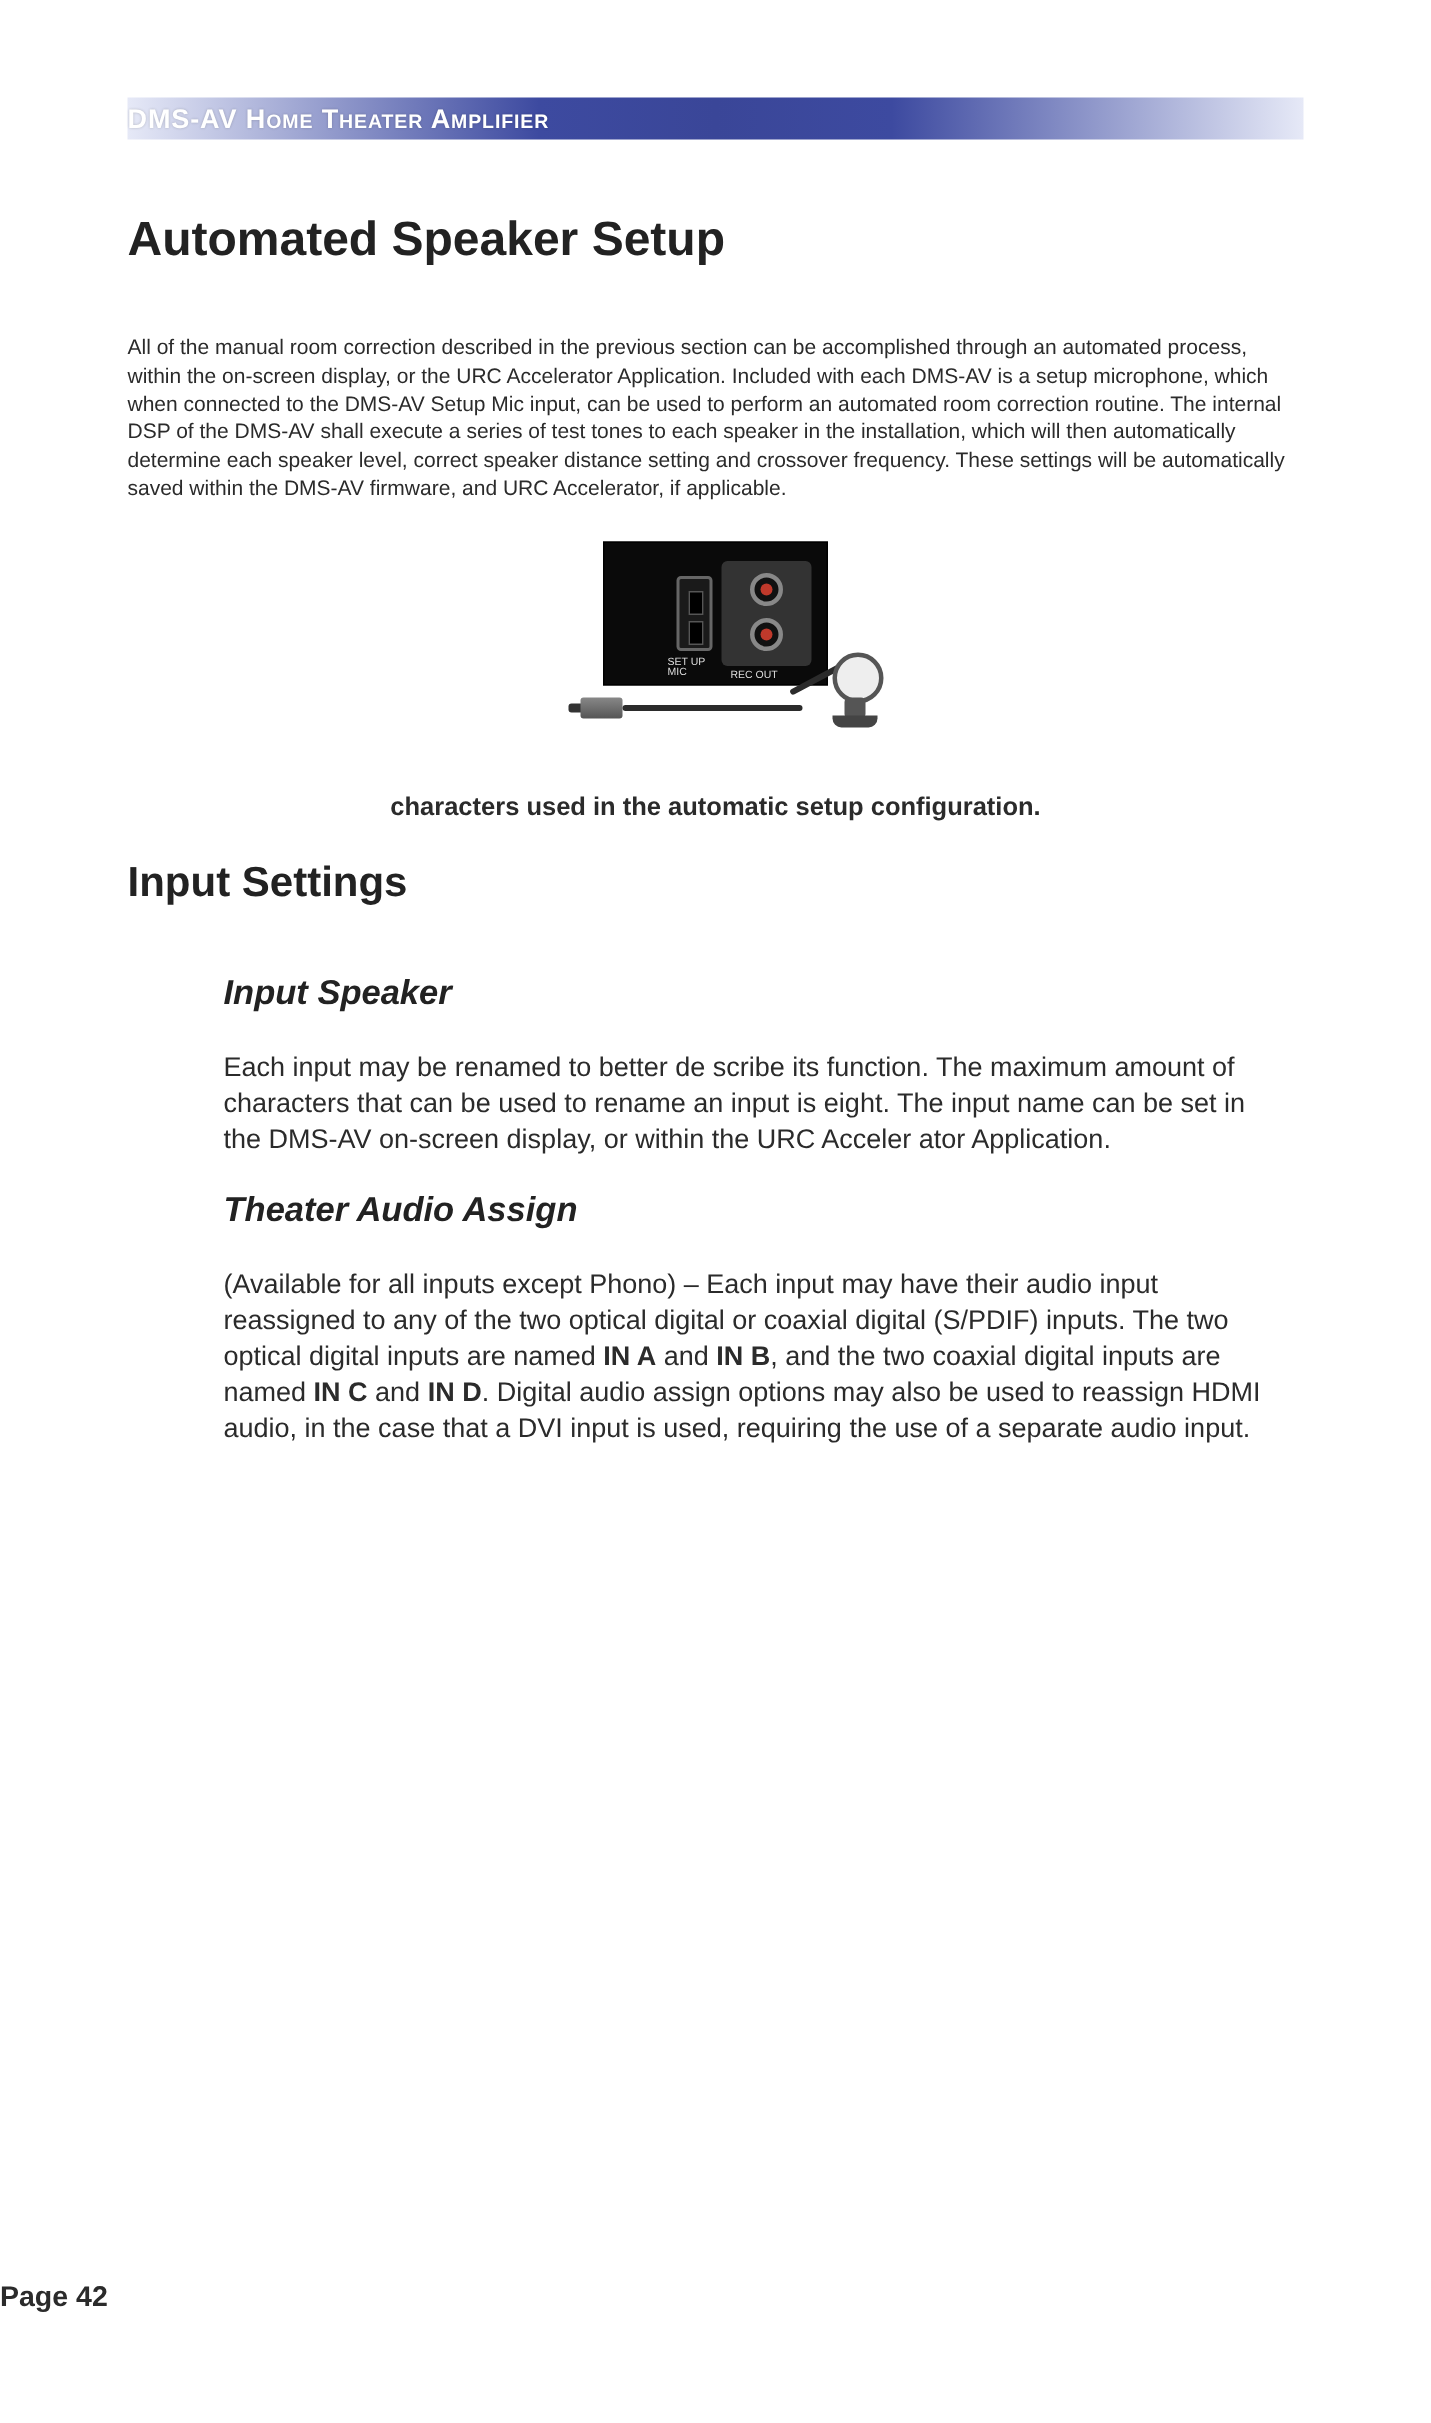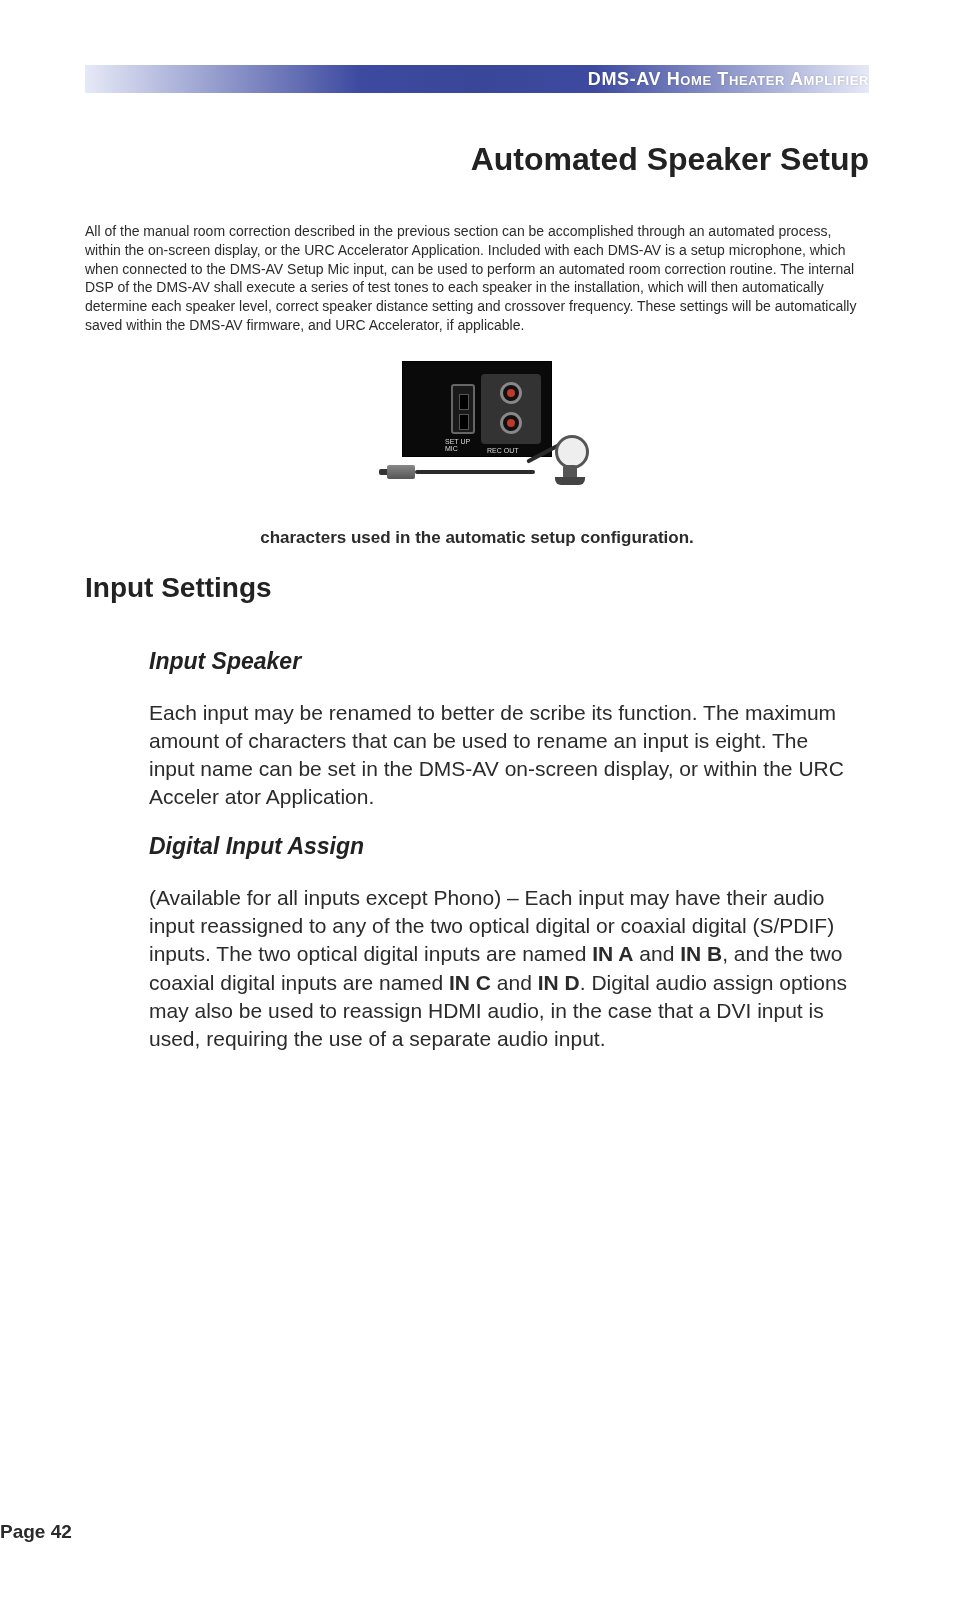--- a/index.html
+++ b/index.html
@@ -1,37 +1,37 @@
 <!DOCTYPE html>
 <html><head>
 <meta charset="utf-8">
 <style>
   * { margin: 0; padding: 0; box-sizing: border-box; }
   html, body { width: 954px; height: 1615px; background: #ffffff; font-family: "Optima", "Candara", "Segoe UI", sans-serif; color: #2b2b2b; }
   .page { width: 954px; height: 1615px; position: relative; padding: 65px 85px 0 85px; }
   .header-bar {
     width: 100%; height: 28px;
     background: linear-gradient(to right, #e6e9f7 0%, #3d4aa0 35%, #3a4698 50%, #3d4aa0 65%, #e6e9f7 100%);
-    display: flex; align-items: center; justify-content: flex-end;
+    display: flex; align-items: center; justify-content: flex-start;
     margin-bottom: 48px;
   }
   .header-bar span {
     color: #ffffff; font-size: 18px; font-weight: 700; font-variant: small-caps; letter-spacing: 0.6px;
     font-family: "Optima", "Candara", sans-serif;
     text-shadow: 0 0 2px rgba(0,0,0,0.2);
   }
-  .h1 { font-size: 32px; font-weight: 700; color: #222; margin-bottom: 44px; text-align: right; }
+  .h1 { font-size: 32px; font-weight: 700; color: #222; margin-bottom: 44px; }
   .h2 { font-size: 28px; font-weight: 700; color: #222; margin-bottom: 44px; }
   .body-text { font-size: 14px; line-height: 1.34; color: #2b2b2b; margin-bottom: 26px; }
   .figure-wrap { width: 100%; display: flex; flex-direction: column; align-items: center; margin: 12px 0 10px 0; }
   .figure-img { width: 220px; height: 140px; position: relative; }
   .caption { font-size: 17px; font-weight: 700; text-align: center; line-height: 1.3; margin-top: 4px; }
   .indent-block { margin-left: 64px; margin-right: 12px; }
   .h3 { font-size: 23px; font-weight: 700; font-style: italic; color: #222; margin-top: 22px; margin-bottom: 24px; }
-  .sub-text { font-size: 21px; line-height: 1.34; color: #2b2b2b; margin-bottom: 18px; }
+  .sub-text { font-size: 18px; line-height: 1.34; color: #2b2b2b; margin-bottom: 18px; }
   .page-number { position: absolute; bottom: 72px; left: 0; width: 100%; text-align: left; font-size: 19px; font-weight: 700; }
   .b { font-weight: 700; text-align: center; }
 
   
   .panel { position:absolute; left:35px; top:0; width:150px; height:96px; background:#0a0a0a; border:1px solid #000; }
   .jack-plate { position:absolute; left:78px; top:12px; width:60px; height:70px; background:#333; border-radius:4px; }
   .rca { position:absolute; width:22px; height:22px; border-radius:50%; background:#111; border:3px solid #888; }
   .rca.top { top:8px; left:19px; }
   .rca.top::after{content:"";position:absolute;inset:4px;border-radius:50%;background:#c0392b;}
   .rca.bot { top:38px; left:19px; }
@@ -87,20 +87,20 @@
     </div>
   </div>
 
   <div class="h2" style="margin-top:23px;">Input Settings</div>
 
 
   <div class="indent-block">
     <div class="h3">Input Speaker</div>
     <div class="sub-text">Each input may be renamed to better de scribe its function. The maximum amount of characters that can be used to rename an input is eight. The  input name can be set in the DMS-AV on-screen display, or within  the URC Acceler ator Application.</div>
 
-    <div class="h3">Digital Input Assign</div>
+    <div class="h3">Theater Audio Assign</div>
     <div class="sub-text">
       <span>(Available for all inputs except Phono) – Each input may have their audio input reassigned to any of the two optical digital or coaxial digital (S/PDIF) inputs. The two optical digital inputs are named </span><span class="b">IN A</span><span>  and </span><span class="b">IN B</span><span>, and the two coaxial digital inputs are named </span><span class="b">IN C</span><span> and </span><span class="b">IN D</span><span>. Digital audio assign options may also be used to reassign HDMI audio, in the case that a DVI input is used, requiring the use of a separate audio input.</span>
     </div>
   </div>
 
   <div class="page-number">Page 42</div>
 </div>
 
 </body></html>

